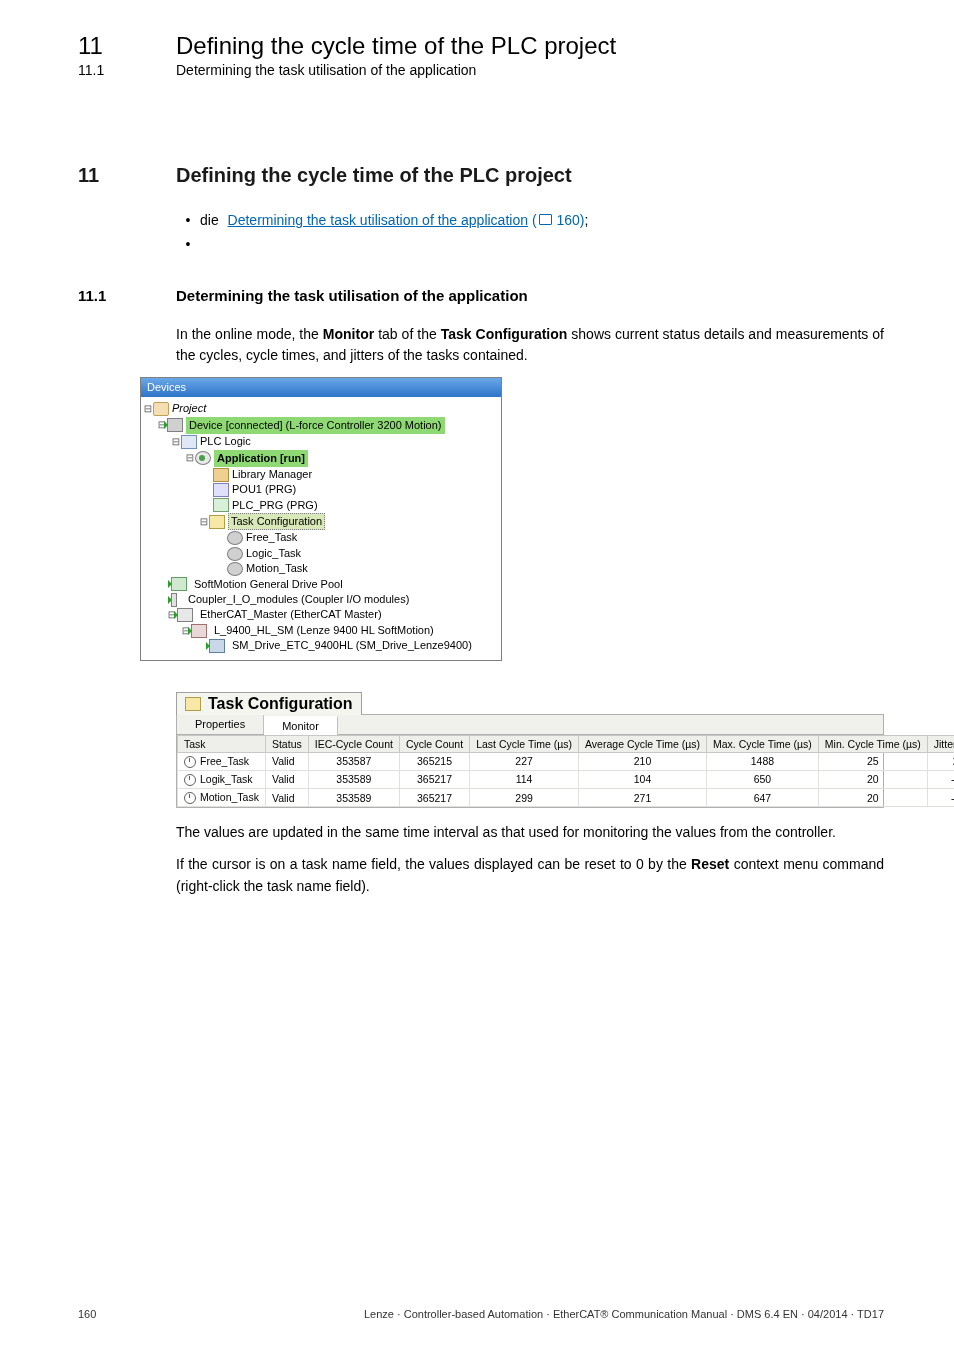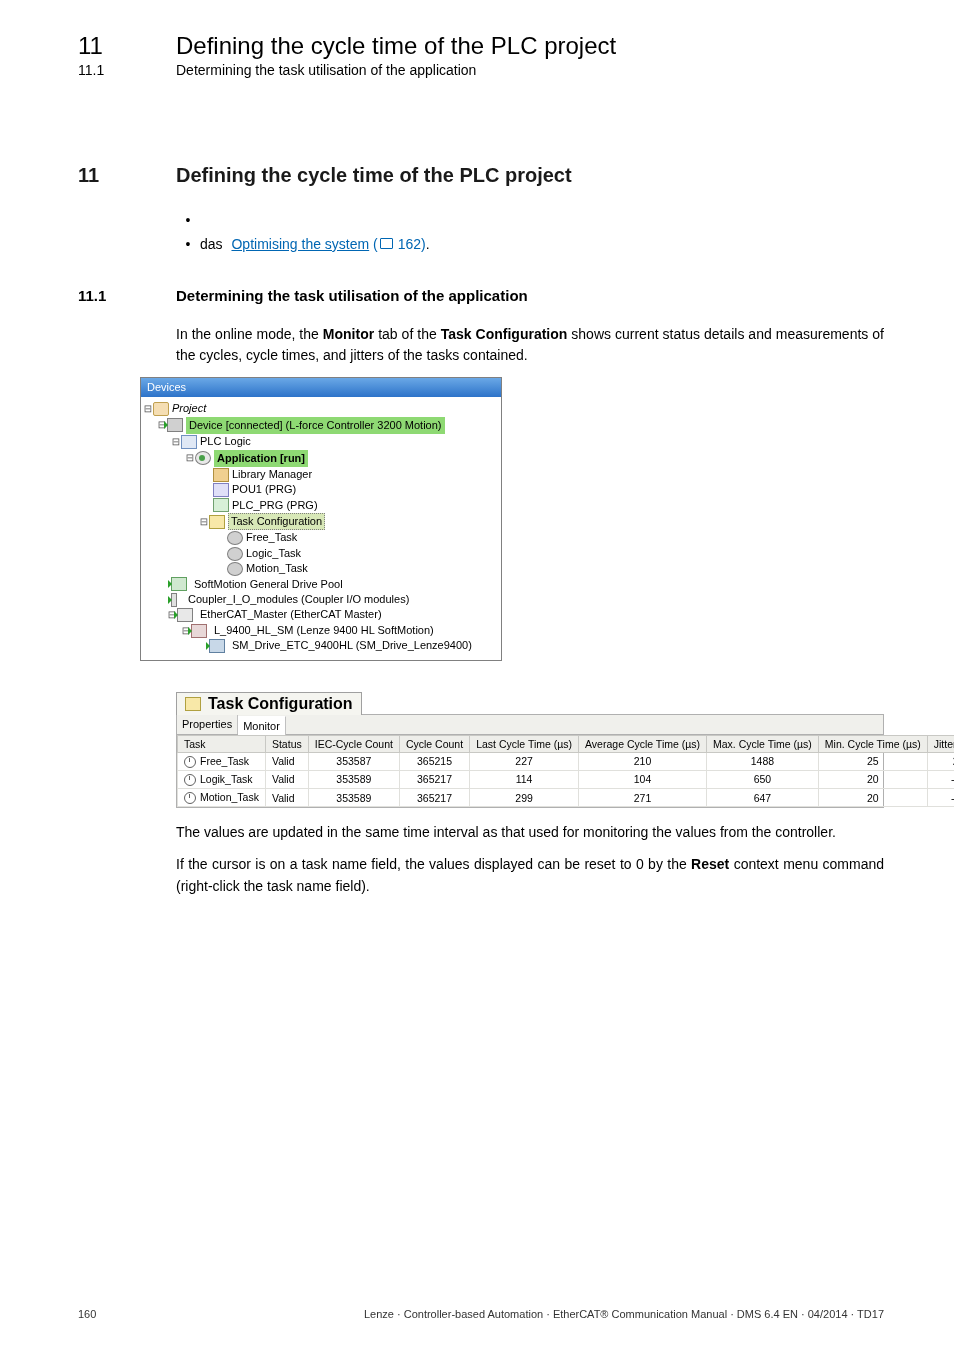--- a/index.html
+++ b/index.html
@@ -217,21 +217,21 @@
   }
   .taskcfg-tab-wrap {
     margin-left: 98px;
   }
   .taskcfg-subtabs {
     display:flex;
     background:#f0f0ec;
     border-bottom:1px solid #b0b0b0;
   }
   .subtab {
-    padding:3px 5px;
+    padding:3px 18px;
     border-right:1px solid #c0c0c0;
     background:#f0f0ec;
     font-size:11px;
   }
   .subtab.active {
     background:#fff;
     border-top:1px solid #fff;
     position:relative;
     top:1px;
   }
@@ -301,28 +301,28 @@
 
   <div class="section-heading">
     <div class="num">11</div>
     <div class="title">Defining the cycle time of the PLC project</div>
   </div>
 
 
   <div class="bullet-list">
     <div class="bullet-row">
       <span class="bull">•</span>
+      <span>
+        <span class="pre">die</span>
+        <a class="link">Determining the task utilisation of the application</a>
+        <span class="page-ref"> (<span class="page-icon"></span> <span>160</span>)</span><span>;</span>
+      </span>
     </div>
     <div class="bullet-row">
       <span class="bull">•</span>
-      <span>
-        <span class="pre">das</span>
-        <a class="link">Optimising the system</a>
-        <span class="page-ref"> (<span class="page-icon"></span> <span>162</span>)</span><span>.</span>
-      </span>
     </div>
   </div>
 
   <div class="subsection-heading">
     <div class="num">11.1</div>
     <div class="title">Determining the task utilisation of the application</div>
   </div>
 
   <div class="body-text justify">
     <span>In the online mode, the </span><b>Monitor</b><span> tab of the </span><b>Task Configuration</b><span> shows current status details and measurements of the cycles, cycle times, and jitters of the tasks contained.</span>

